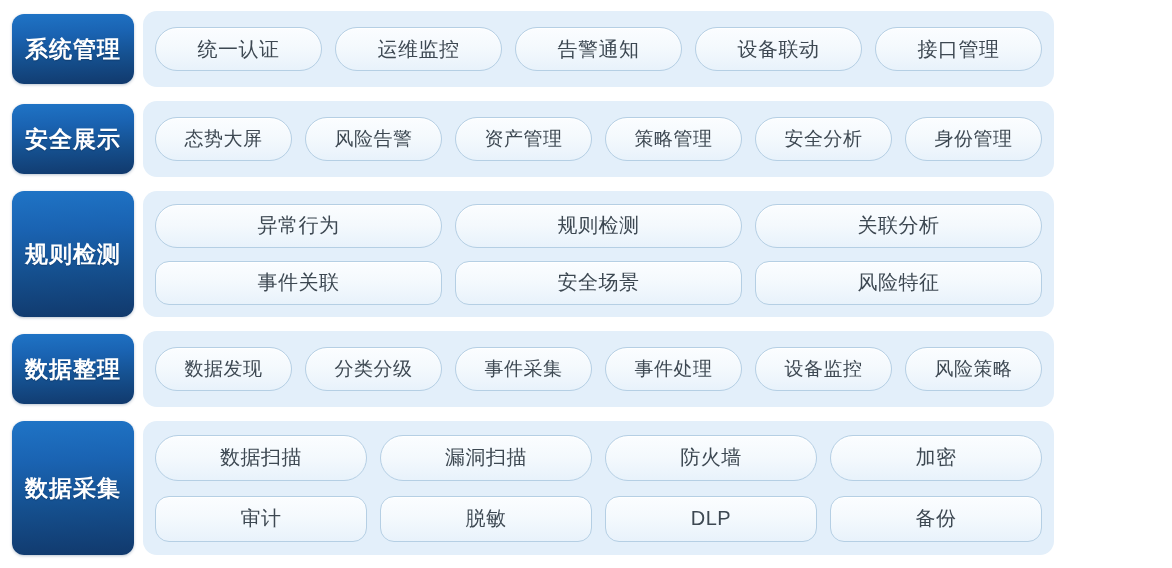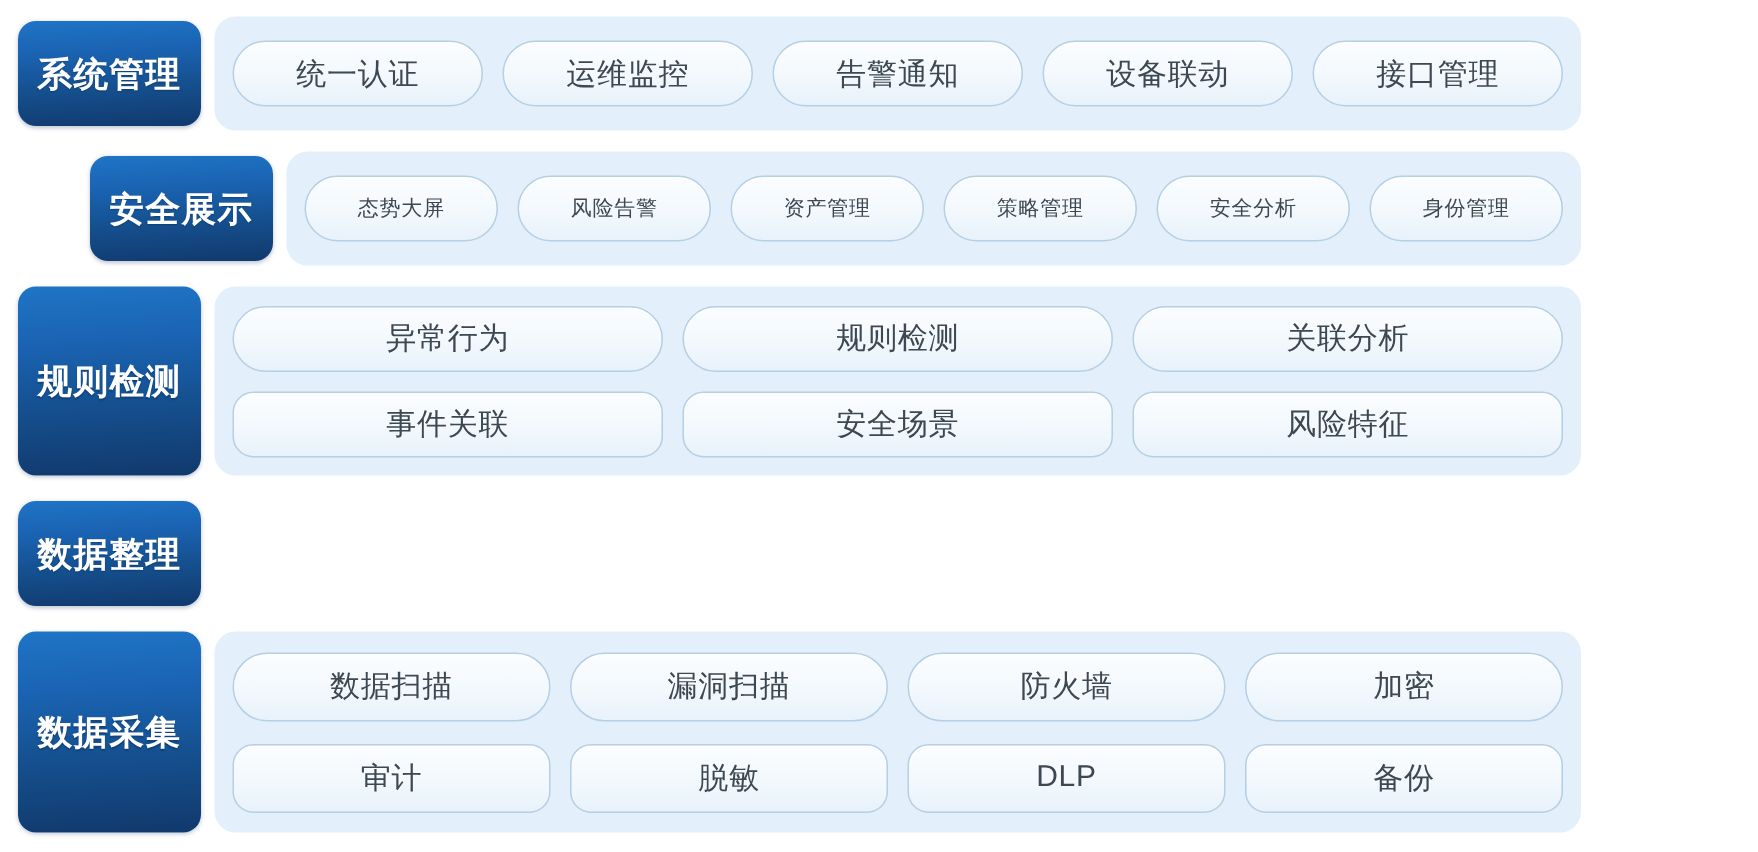--- a/index.html
+++ b/index.html
@@ -45,21 +45,21 @@
     color: #ffffff;
     font-size: 23px;
     font-weight: bold;
     letter-spacing: 1px;
     white-space: nowrap;
     background: linear-gradient(177deg, #1f74c6 0%, #1a63b2 30%, #15508f 62%, #11396c 100%);
     box-shadow: 0 1px 3px rgba(16,50,95,0.28);
     text-shadow: 0 1px 1px rgba(8,30,60,0.35);
   }
   .tier.t-sys  .tier-label { height: 70px; align-self: center; }
-  .tier.t-show .tier-label { height: 70px; align-self: center; margin-left: 48px; }
+  .tier.t-show .tier-label { height: 70px; align-self: center; }
   .tier.t-tidy .tier-label { height: 70px; align-self: center; }
 
   
   .tier-panel {
     flex: 1 1 auto;
     background: #e3effa;
     border-radius: 14px;
     padding: 10px 12px;
     display: flex;
     flex-direction: column;
@@ -87,21 +87,21 @@
     background: linear-gradient(180deg, #fbfdff 0%, #f4f9fd 48%, #e8f2fb 100%);
     color: #3d4852;
     font-size: 20px;
     white-space: nowrap;
     letter-spacing: 0.5px;
     box-shadow: inset 0 1px 0 rgba(255,255,255,0.9);
   }
 
   
   .tier.t-sys  .pill { height: 44px; border-radius: 22px; }
-  .tier.t-show .pill { height: 44px; border-radius: 22px; font-size: 14px; }
+  .tier.t-show .pill { height: 44px; border-radius: 22px; font-size: 19px; }
   .tier.t-ana  .pill { height: 44px; border-radius: 22px; }
   .tier.t-tidy .pill { height: 44px; border-radius: 22px; font-size: 19px; }
   .tier.t-coll .pill { height: 46px; border-radius: 23px; }
 
   
   .tier.t-coll .pill-row.second .pill { border-radius: 14px; }
   .tier.t-ana  .pill-row.second .pill { border-radius: 14px; }
 </style>
 </head>
 <body>
@@ -146,20 +146,30 @@
       <div class="pill-row second">
         <div class="pill">事件关联</div>
         <div class="pill">安全场景</div>
         <div class="pill">风险特征</div>
       </div>
     </div>
   </div>
 
   <div class="tier t-tidy">
     <div class="tier-label">数据整理</div>
+    <div class="tier-panel">
+      <div class="pill-row first">
+        <div class="pill">数据发现</div>
+        <div class="pill">分类分级</div>
+        <div class="pill">事件采集</div>
+        <div class="pill">事件处理</div>
+        <div class="pill">设备监控</div>
+        <div class="pill">风险策略</div>
+      </div>
+    </div>
   </div>
 
   <div class="tier t-coll">
     <div class="tier-label">数据采集</div>
     <div class="tier-panel">
       <div class="pill-row first">
         <div class="pill">数据扫描</div>
         <div class="pill">漏洞扫描</div>
         <div class="pill">防火墙</div>
         <div class="pill">加密</div>

